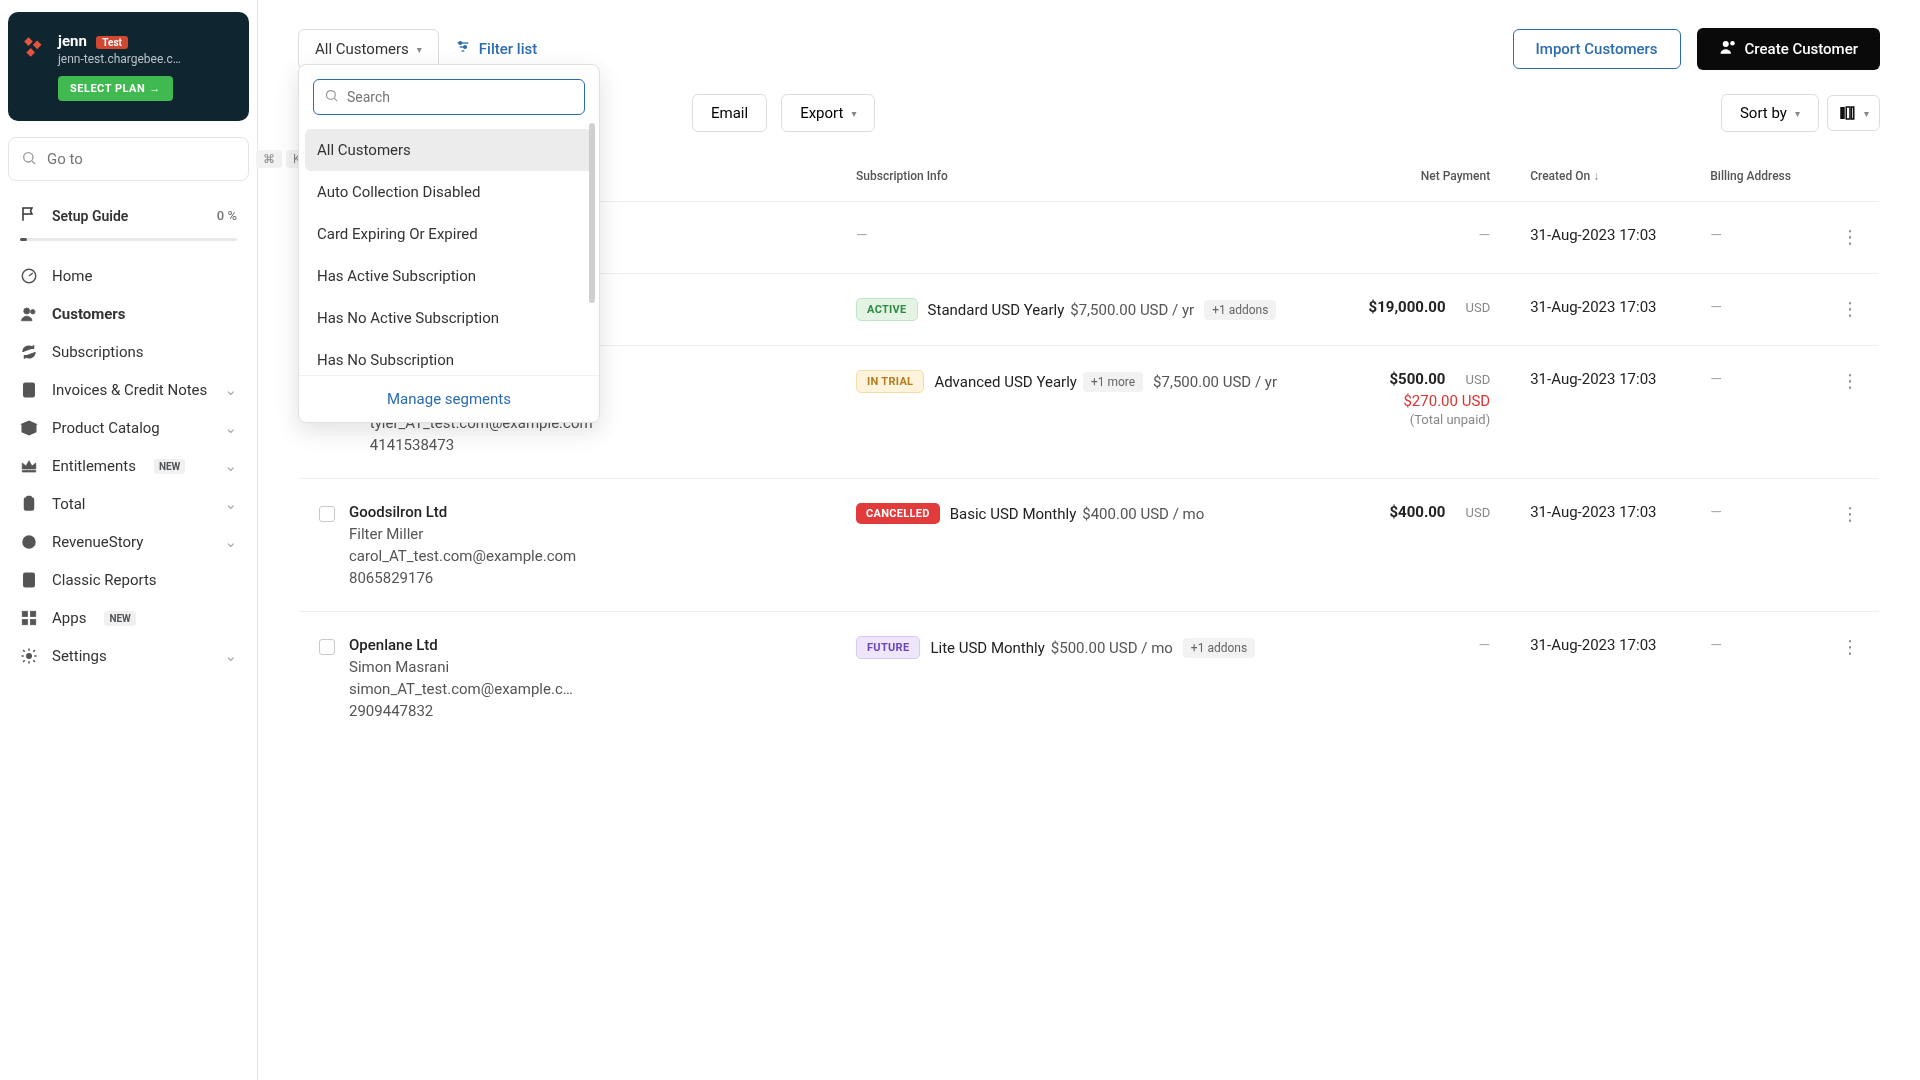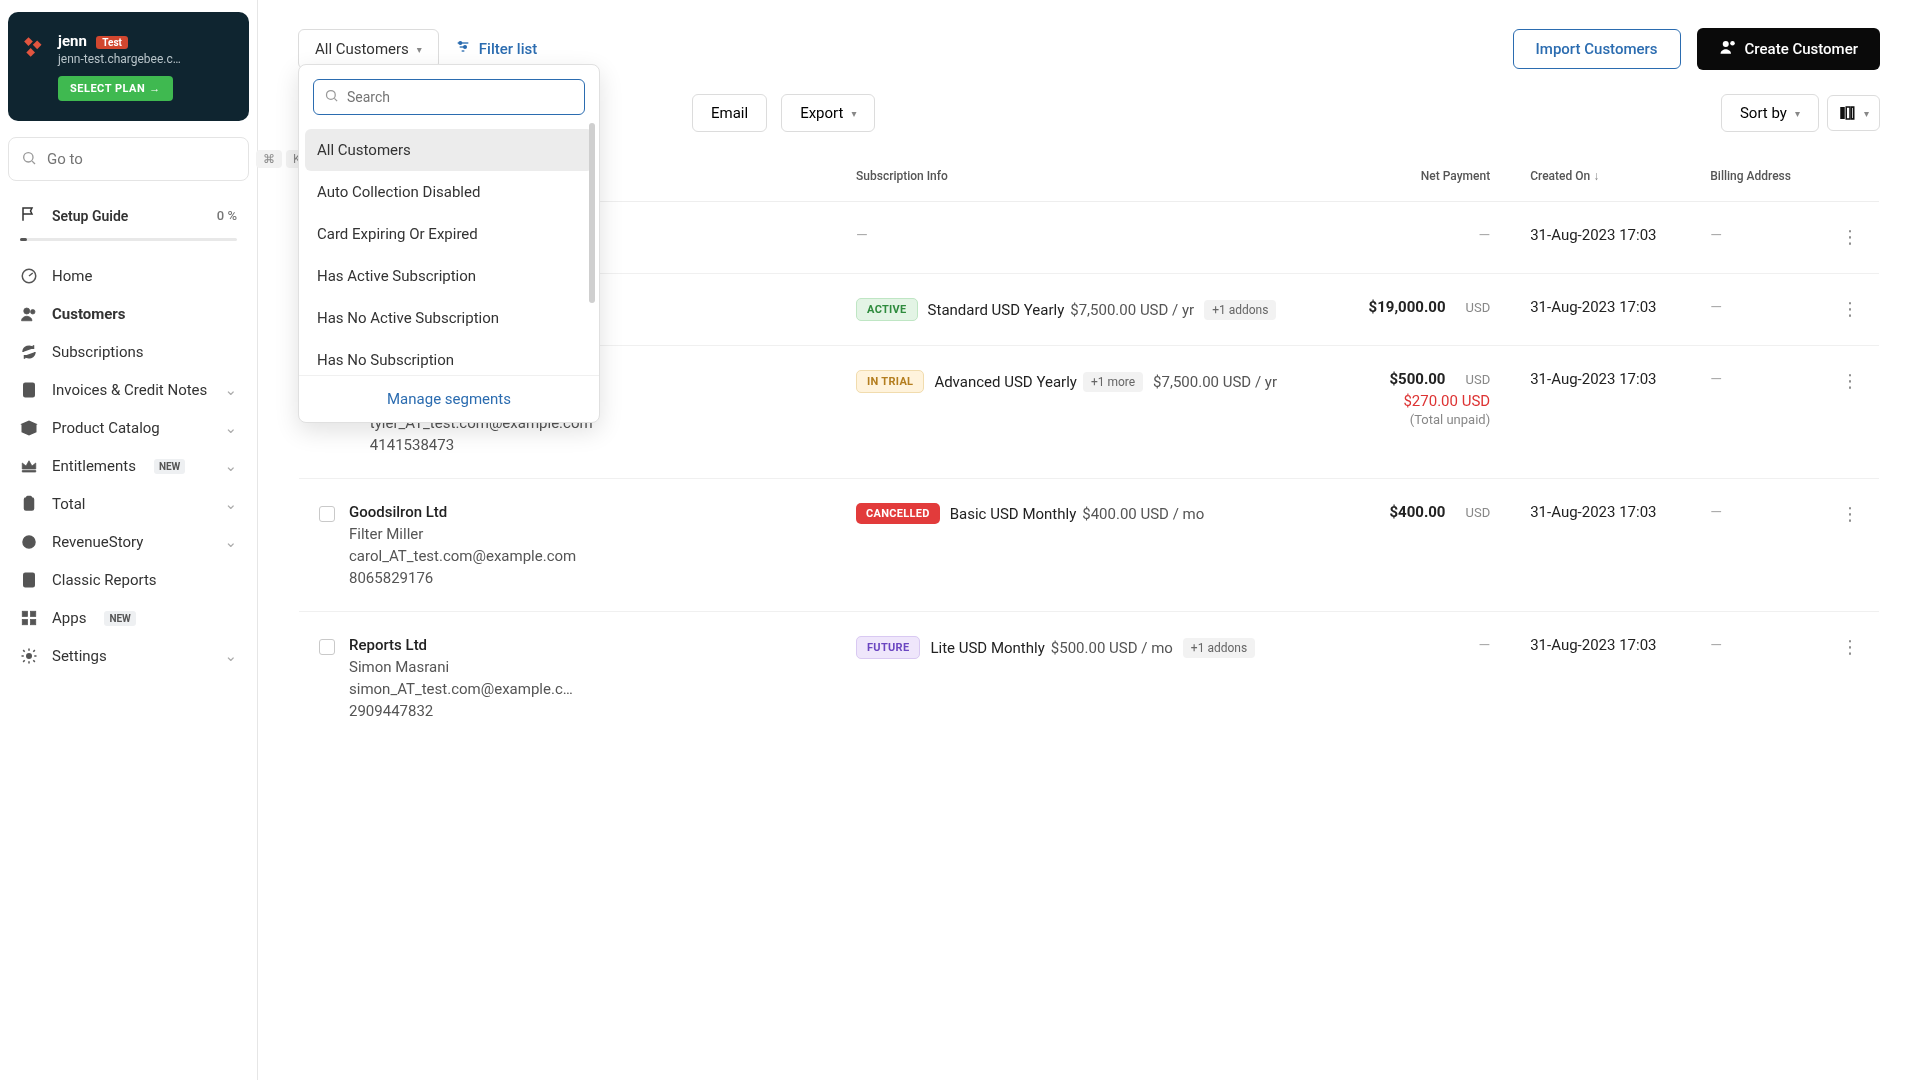--- a/index.html
+++ b/index.html
@@ -446,21 +446,21 @@
               </td>
               <td>31-Aug-2023 17:03</td>
               <td><span class="dash">—</span></td>
               <td class="dots">⋮</td>
             </tr>
             <tr>
               <td>
                 <div class="cust-cell">
                   <span><span class="chk"></span></span>
                   <div>
-                    <div class="name">Reports Ltd</div>
+                    <div class="name">Openlane Ltd</div>
                     <div class="meta">Simon Masrani</div>
                     <div class="meta">simon_AT_test.com@example.c…</div>
                     <div class="meta">2909447832</div>
                   </div>
                 </div>
               </td>
               <td>
                 <div class="sub-cell">
                   <div class="sub-row">
                     <span class="status-pill pill-future">FUTURE</span>

